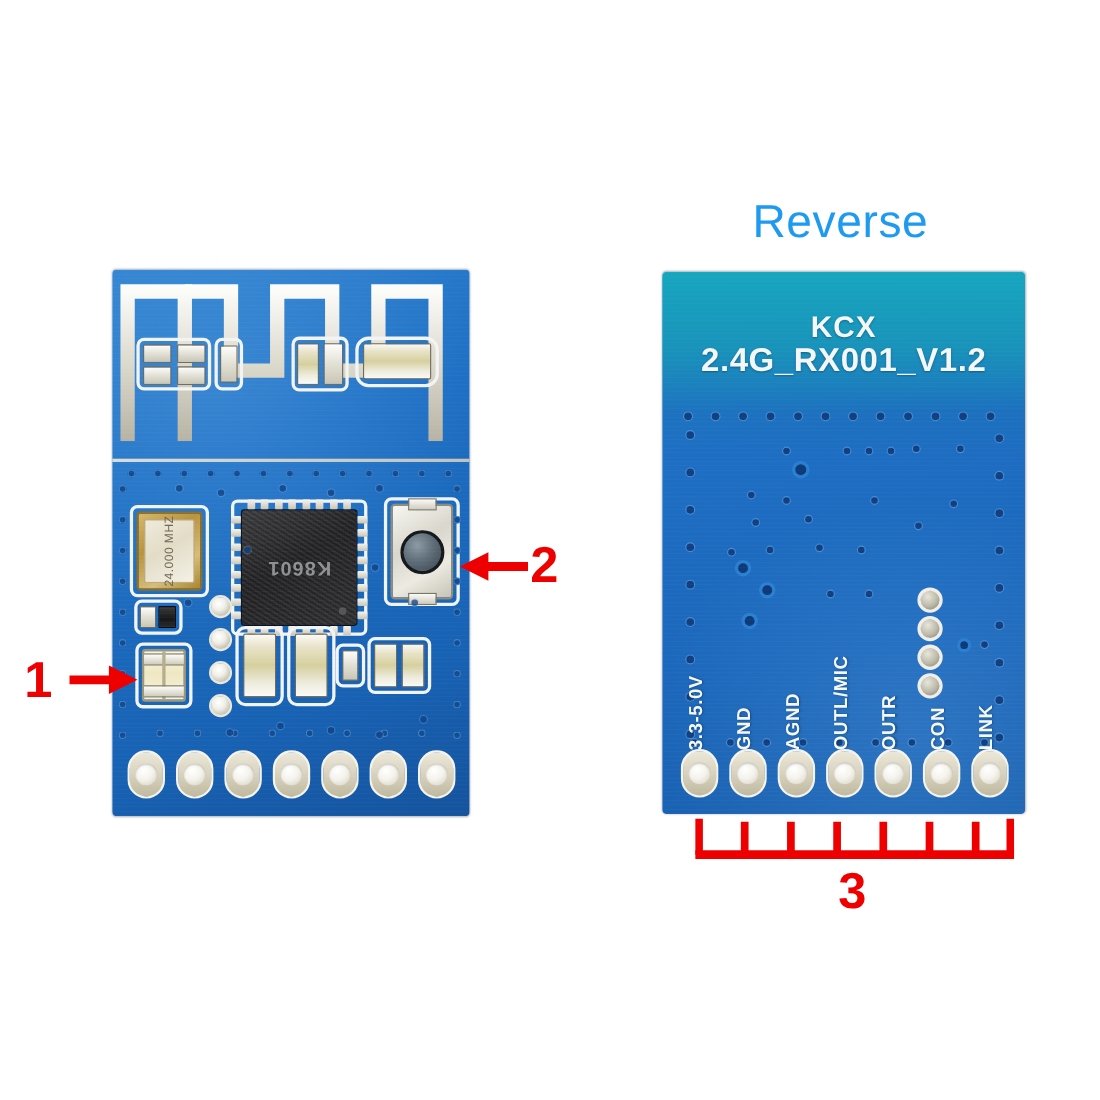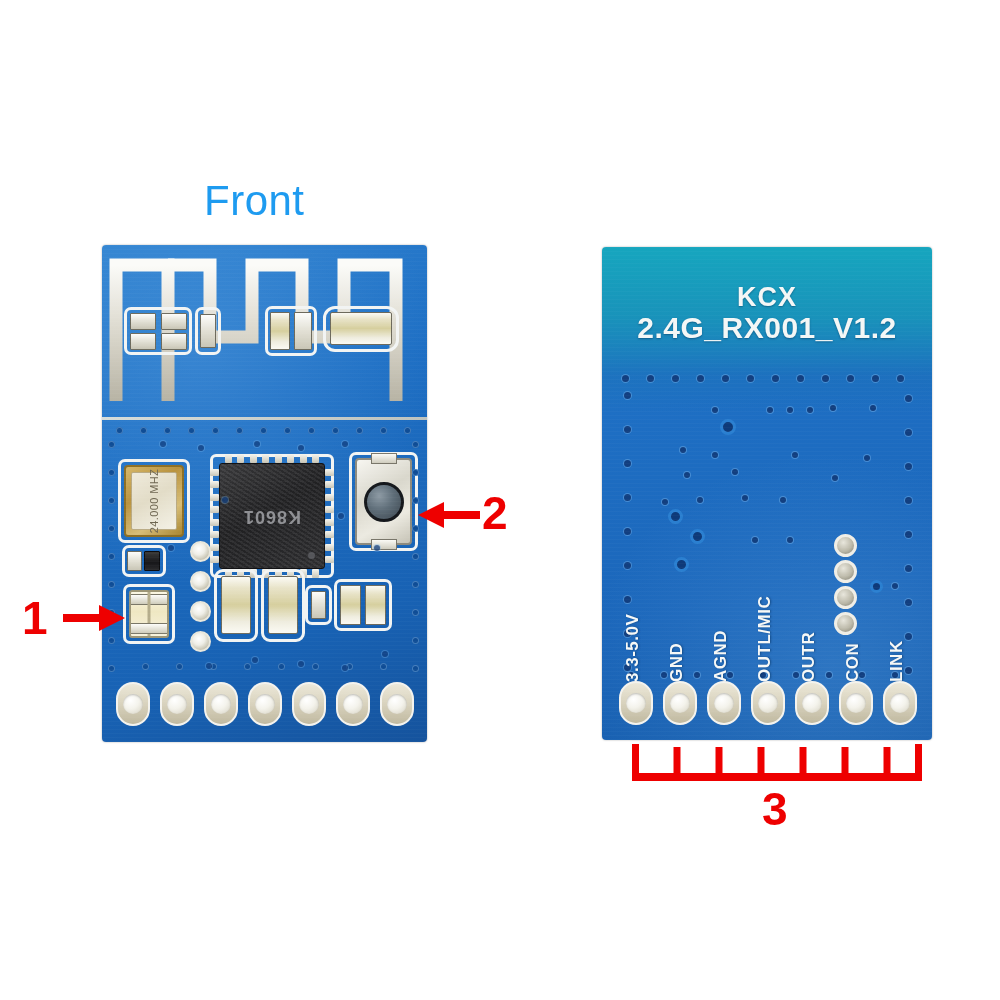--- a/index.html
+++ b/index.html
@@ -359,21 +359,21 @@
     white-space: nowrap;
   }
   .ann-arrow { position: absolute; }
   #bracket-3 { position: absolute; }
 </style>
 </head>
 <body>
 
 <div id="stage">
 
-  <div class="view-caption" id="caption-front">Front</div>
+  <div class="view-caption" id="caption-reverse">Reverse</div>
 
   <div class="board" id="board-front">
 
     <svg id="antenna" viewBox="0 0 318 160">
       <defs>
         <linearGradient id="cu" x1="0" y1="0" x2="0" y2="1">
           <stop offset="0%" stop-color="#fbfbf8"></stop>
           <stop offset="45%" stop-color="#dedbd0"></stop>
           <stop offset="100%" stop-color="#b7b3a4"></stop>
         </linearGradient>

